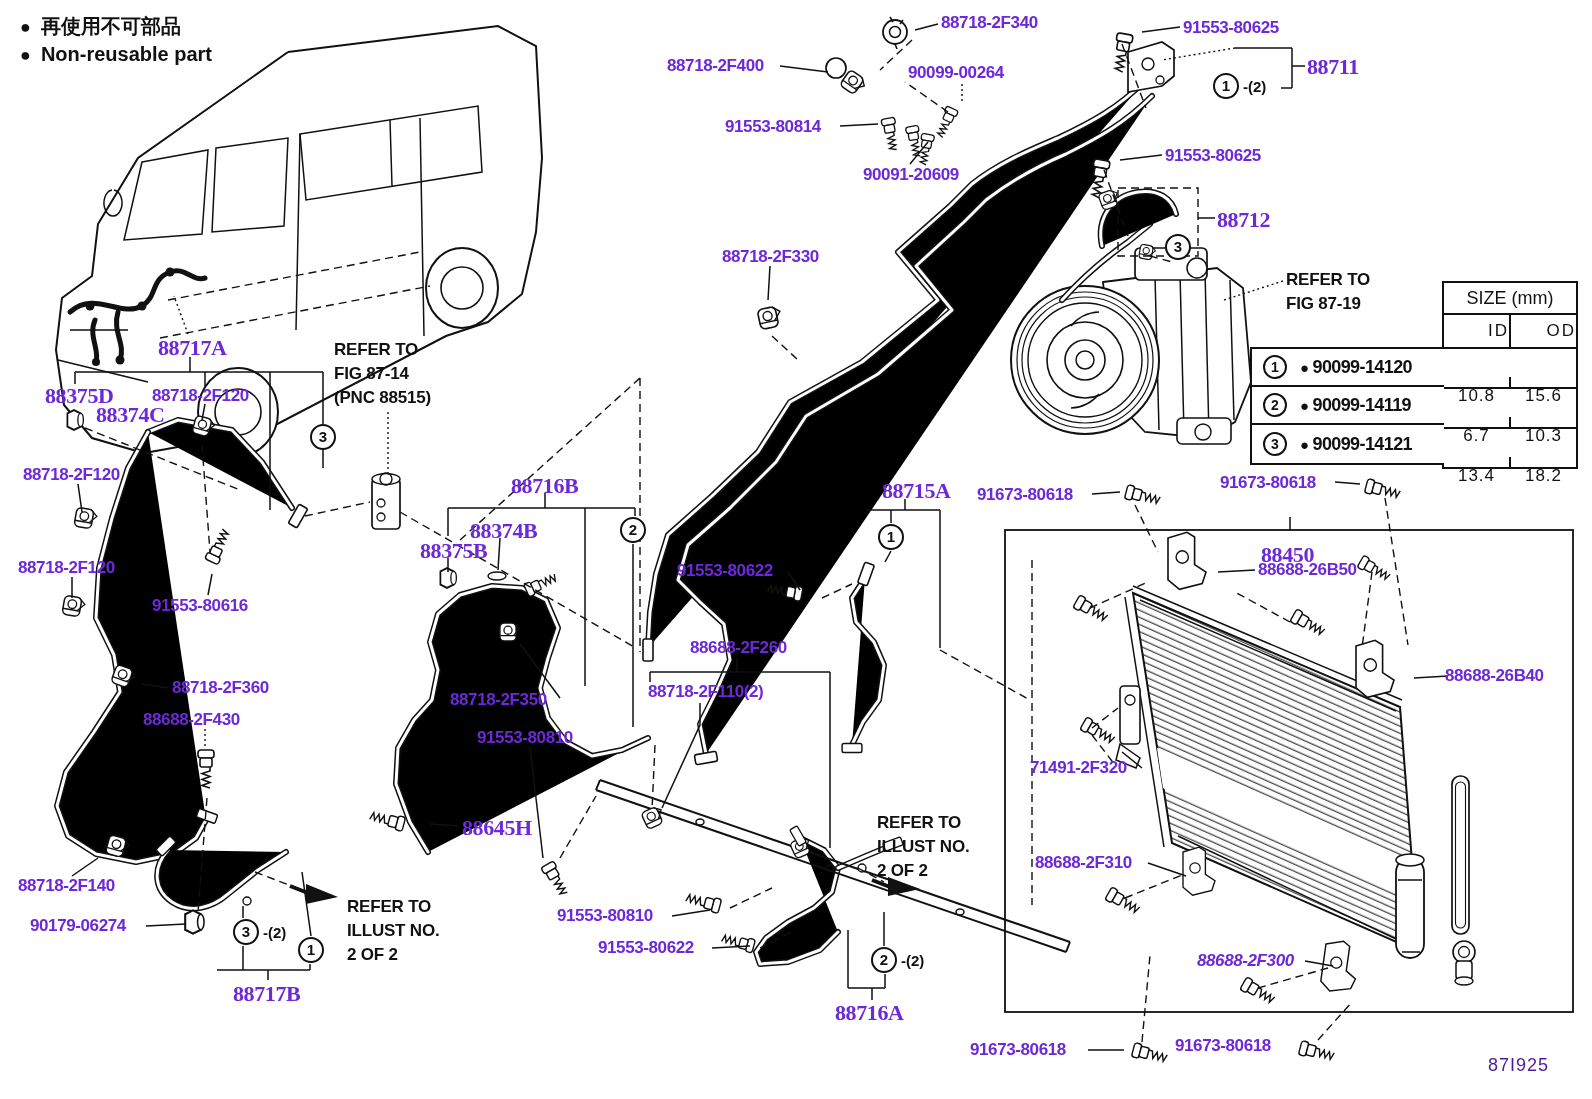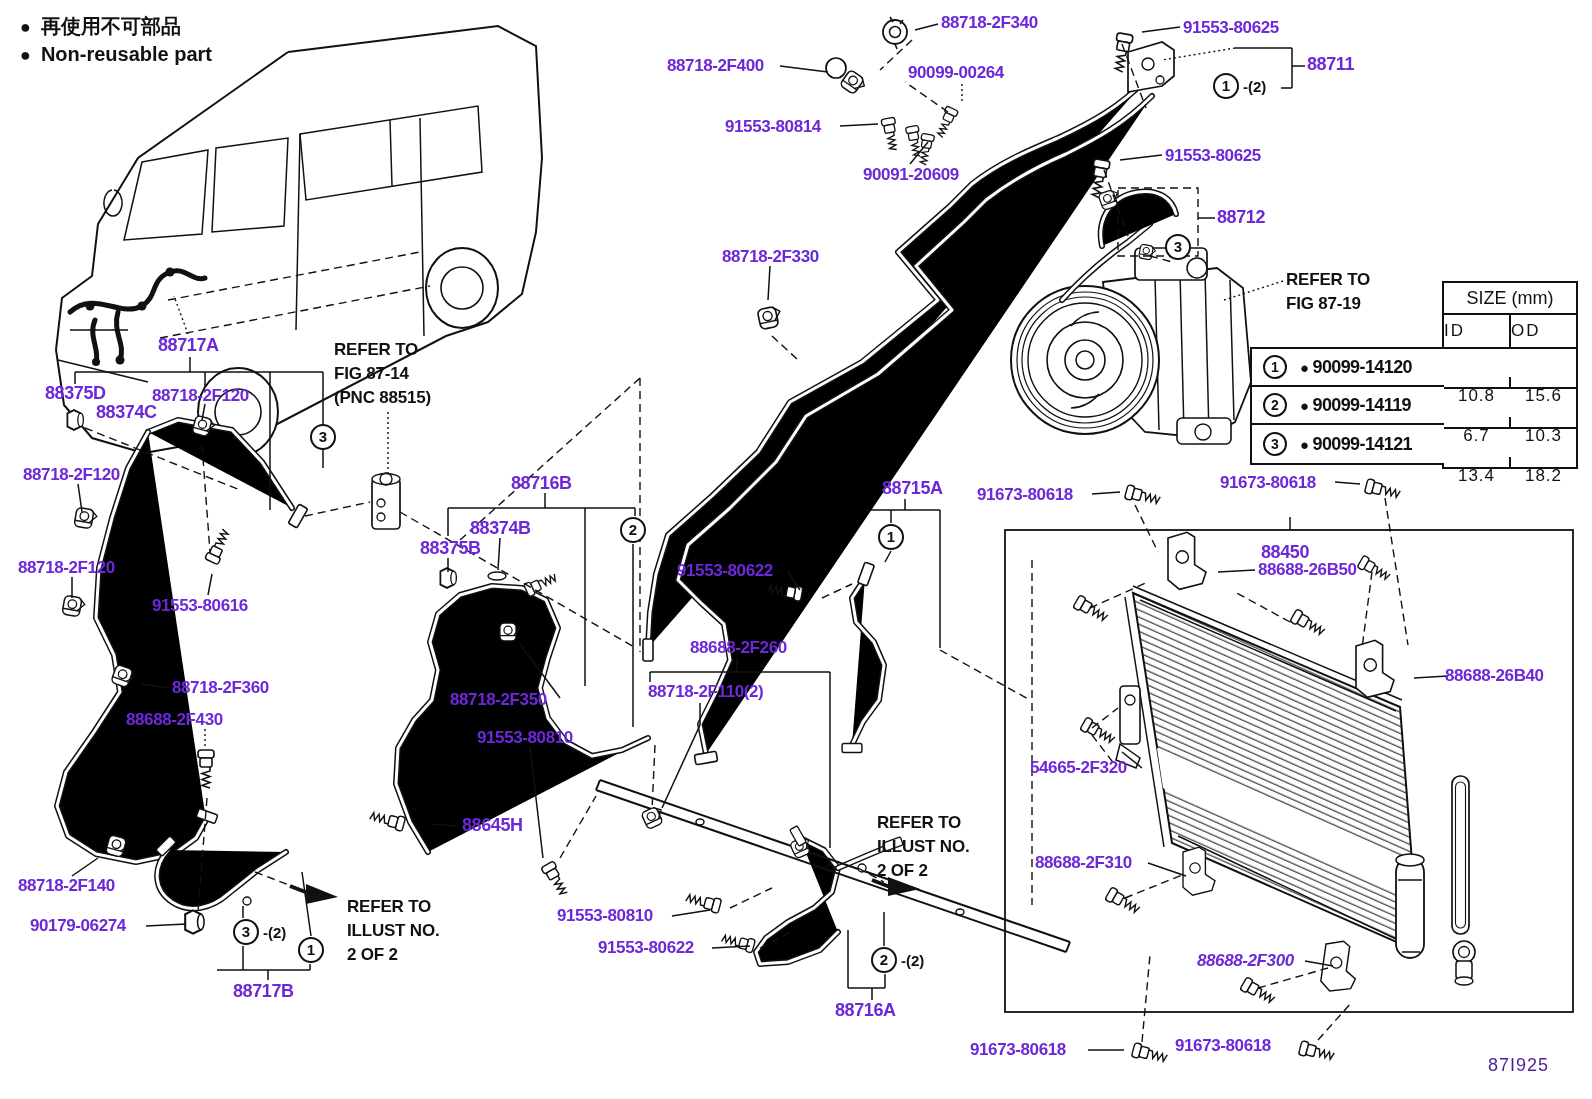--- a/index.html
+++ b/index.html
@@ -1,35 +1,35 @@
 <!DOCTYPE html>
 <html><head>
 <meta charset="utf-8">
 <style>
   html,body{margin:0;padding:0;background:#f3f3f3;}
   #stage{position:relative;width:1592px;height:1099px;background:#fff;overflow:hidden;
          font-family:"Liberation Sans",sans-serif;color:#111;}
   #art{position:absolute;left:0;top:0;}
   .lbl{position:absolute;font:700 17px/1.1 "Liberation Sans",sans-serif;letter-spacing:-0.4px;
        white-space:nowrap;color:#6d28d9;}
-  .big{font-size:18px;}
+  .big{font-size:22px;font-family:Liberation Serif, serif;}
   .note{position:absolute;font:700 17px/24px "Liberation Sans",sans-serif;letter-spacing:-0.2px;
         white-space:nowrap;}
   .circ{position:absolute;width:26px;height:26px;border:2px solid #111;border-radius:50%;
         box-sizing:border-box;background:#fff;font:700 15px/22px "Liberation Sans",sans-serif;
         text-align:center;}
   .sfx{position:absolute;font:700 15px/1 "Liberation Sans",sans-serif;white-space:nowrap;}
   .legend-line{position:absolute;font:700 20px/1 "Liberation Sans",sans-serif;white-space:nowrap;}
   .legend-line .bullet{margin-right:10px;font-size:18px;}
   .code{position:absolute;font:400 18px/1 "Liberation Sans",sans-serif;color:#4c1d95;letter-spacing:1px;}
   
   .tblR{position:absolute;left:1442px;top:281px;width:136px;border:2px solid #111;box-sizing:border-box;background:#fff;}
   .tblR .title{height:30px;border-bottom:2px solid #111;text-align:center;font:400 18px/30px "Liberation Sans",sans-serif;letter-spacing:0;}
   .tblR .cols{display:flex;height:32px;border-bottom:2px solid #111;}
-  .tblR .cols div{flex:1;text-align:left;font:400 17px/32px "Liberation Sans",sans-serif;letter-spacing:2px;}
+  .tblR .cols div{flex:1;text-align:right;font:400 17px/32px "Liberation Sans",sans-serif;letter-spacing:2px;}
   .tblR .cols div:first-child{border-right:2px solid #111;}
   .tblR .vrow{display:flex;height:38px;}
   .tblR .vrow div{flex:1;text-align:center;font:400 17px/38px "Liberation Sans",sans-serif;letter-spacing:1px;margin-top:28px;}
   .tblR .vrow div:first-child{border-right:2px solid #111;}
   .tblR .vrow{border-bottom:2px solid #111;}
   .tblR .vrow:last-child{border-bottom:none;}
   .tblL{position:absolute;left:1250px;top:347px;width:194px;border:2px solid #111;border-right:none;box-sizing:border-box;background:#fff;}
   .tblL .prow{display:flex;height:38px;border-bottom:2px solid #111;align-items:center;box-sizing:border-box;}
   .tblL .prow:last-child{border-bottom:none;}
   .tblL .cnum{width:46px;display:flex;justify-content:center;}
@@ -392,23 +392,23 @@
 <div class="lbl" style="left:977px;top:486px;">91673-80618</div>
 <div class="lbl" style="left:1220px;top:474px;">91673-80618</div>
 <div class="lbl big" style="left:1261px;top:495px;margin-top:48px;">88450</div>
 <div class="lbl" style="left:677px;top:562px;">91553-80622</div>
 <div class="lbl" style="left:1258px;top:561px;">88688-26B50</div>
 <div class="lbl" style="left:690px;top:639px;">88688-2F260</div>
 <div class="lbl" style="left:648px;top:683px;">88718-2F110(2)</div>
 <div class="lbl" style="left:450px;top:691px;">88718-2F350</div>
 <div class="lbl" style="left:1445px;top:667px;">88688-26B40</div>
 <div class="lbl" style="left:172px;top:679px;">88718-2F360</div>
-<div class="lbl" style="left:126px;top:711px;">88688-2F430</div>
+<div class="lbl" style="left:143px;top:711px;">88688-2F430</div>
 <div class="lbl" style="left:477px;top:729px;">91553-80810</div>
-<div class="lbl" style="left:1030px;top:759px;">54665-2F320</div>
+<div class="lbl" style="left:1030px;top:759px;">71491-2F320</div>
 <div class="lbl big" style="left:462px;top:816px;">88645H</div>
 <div class="lbl" style="left:18px;top:877px;">88718-2F140</div>
 <div class="lbl" style="left:30px;top:917px;">90179-06274</div>
 <div class="lbl" style="left:557px;top:907px;">91553-80810</div>
 <div class="lbl" style="left:598px;top:939px;">91553-80622</div>
 <div class="lbl" style="left:1035px;top:854px;">88688-2F310</div>
 <div class="lbl big" style="left:233px;top:982px;">88717B</div>
 <div class="lbl big" style="left:835px;top:1001px;">88716A</div>
 <div class="lbl" style="left:1197px;top:952px;font-style:italic;">88688-2F300</div>
 <div class="lbl" style="left:970px;top:1041px;">91673-80618</div>

